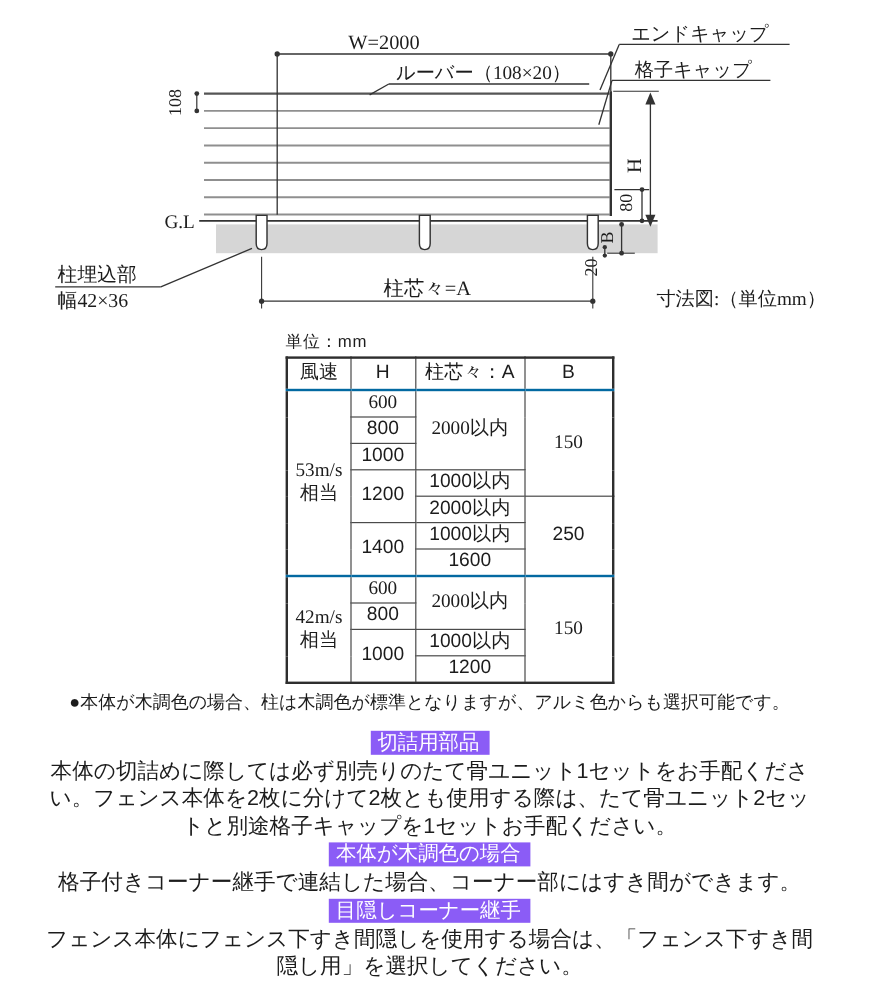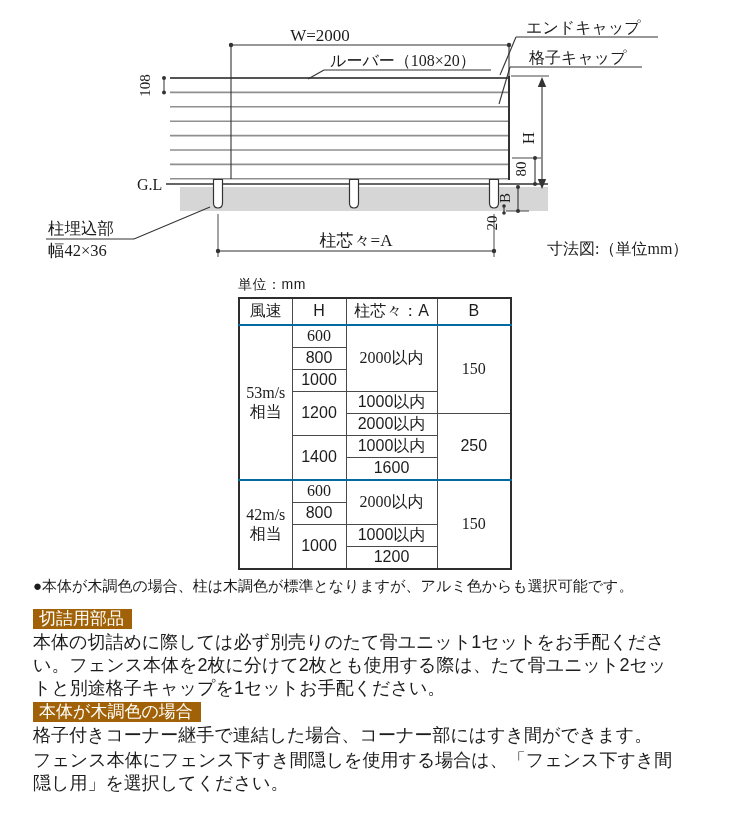--- a/index.html
+++ b/index.html
@@ -12,24 +12,24 @@
   .table-wrap{position:absolute;left:238px;top:276px;width:276px;}
   .unit-note{font-size:14px;text-align:left;margin:0 2px 3px 0;letter-spacing:.5px;}
   table.spec{border-collapse:collapse;border:2px solid #2e2e2e;table-layout:fixed;}
   table.spec th,table.spec td{border:1px solid #4a4a4a;text-align:center;vertical-align:middle;
       font-size:16px;font-weight:400;padding:0 2px;line-height:1.15;}
   table.spec th{height:25px;}
   table.spec td{height:21px;}
   tr.sec-start th,tr.sec-start td{border-top:2px solid #0369a1;font-family:Liberation Serif, serif;}
 
   
-  .notes{position:absolute;left:33px;top:576px;width:650px;}
+  .notes{position:absolute;left:33px;top:576px;width:650px;text-align:center;}
   .bullet{font-size:15px;line-height:20px;margin:0 0 13px 0;}
   .note-section{margin:2px 0 0 0;}
-  .badge{display:inline-block;background:#a16207;color:#fff;font-size:17px;line-height:18px;
+  .badge{display:inline-block;background:#8b5cf6;color:#fff;font-size:17px;line-height:18px;
          padding:1px 8px 1px 6px;margin:0 0 2px 0;}
   .note-body{font-size:18px;line-height:23px;margin:0;}
 </style>
 </head>
 <body>
 
 <div class="page">
 
   <div class="drawing-wrap">
     <svg width="740" height="272" viewBox="0 0 740 272" xmlns="http://www.w3.org/2000/svg">
@@ -216,17 +216,18 @@
       <span class="badge">切詰用部品</span>
       <p class="note-body">本体の切詰めに際しては必ず別売りのたて骨ユニット1セットをお手配ください。フェンス本体を2枚に分けて2枚とも使用する際は、たて骨ユニット2セットと別途格子キャップを1セットお手配ください。</p>
     </div>
 
     <div class="note-section">
       <span class="badge">本体が木調色の場合</span>
       <p class="note-body">格子付きコーナー継手で連結した場合、コーナー部にはすき間ができます。</p>
     </div>
 
     <div class="note-section">
+      <span class="badge">目隠しコーナー継手</span>
       <p class="note-body">フェンス本体にフェンス下すき間隠しを使用する場合は、「フェンス下すき間隠し用」を選択してください。</p>
     </div>
   </div>
 
 </div>
 
 </body></html>

